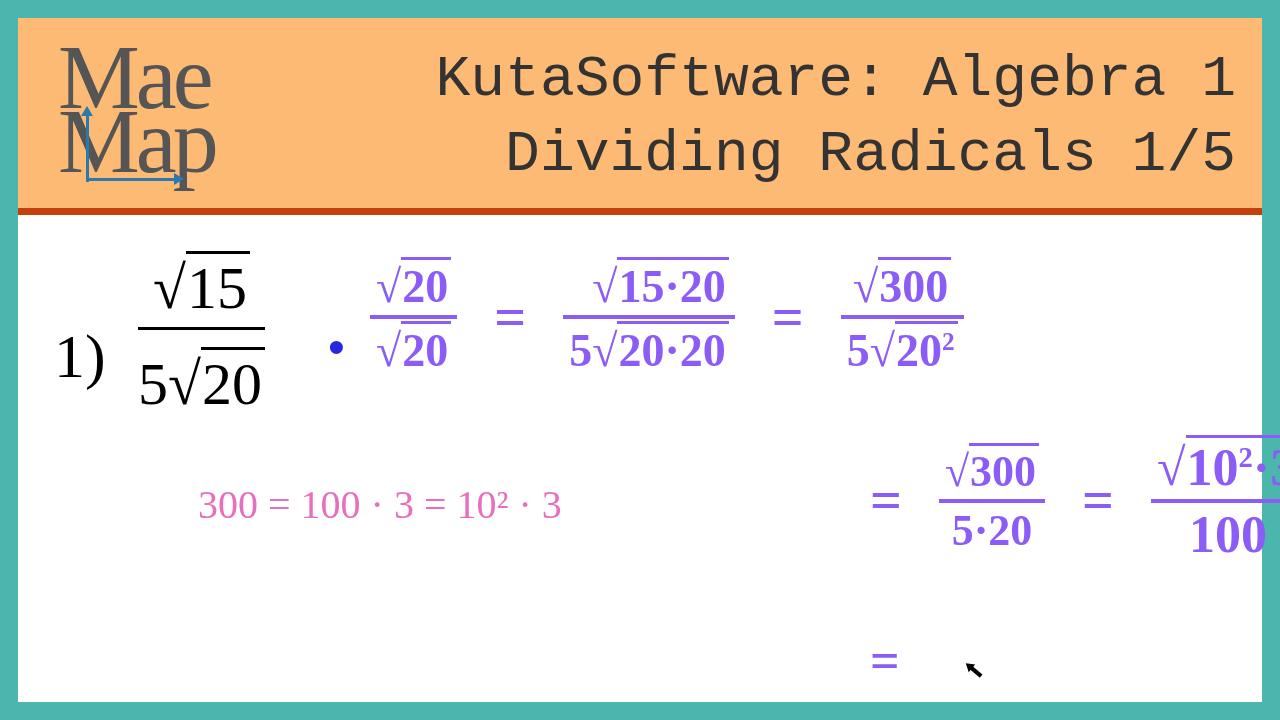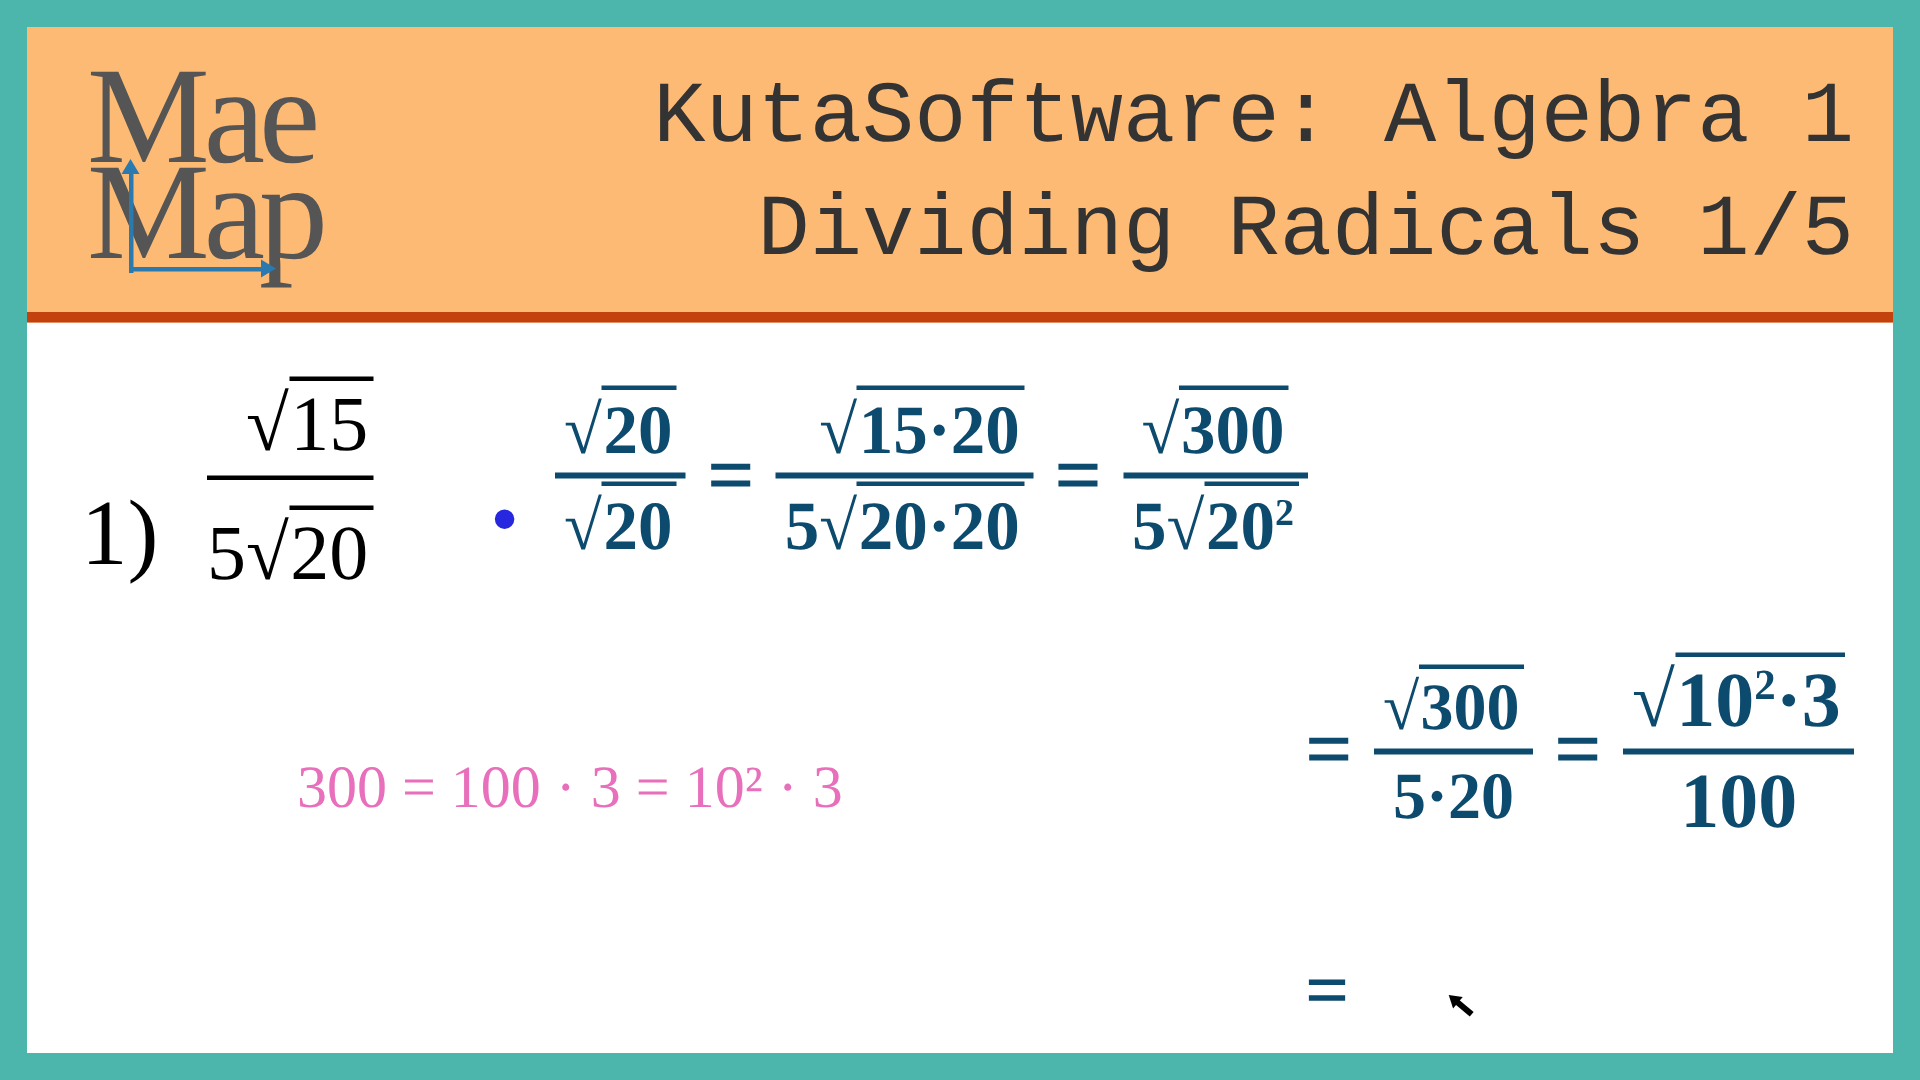--- a/index.html
+++ b/index.html
@@ -103,43 +103,44 @@
     top: 110px;
     font-family: "Times New Roman", serif;
     font-size: 62px;
     color: #000;
   }
   .printed-frac {
     position: absolute;
     left: 120px;
     top: 40px;
     font-family: "Times New Roman", serif;
-    font-size: 52px;
+    font-size: 60px;
     color: #000;
-    text-align: right;
+    text-align: center;
   }
   .printed-frac .num {
     padding-bottom: 4px;
     border-bottom: 3px solid #000;
   }
   .printed-frac .den {
     padding-top: 17px;
   }
   .sqrt {
     white-space: nowrap;
   }
   .sqrt .rad {
     display: inline-block;
     border-top: 3px solid currentColor;
     padding: 0 3px 0 1px;
   }
   .blue {
-    color: #0c4a6e;
+    color: #8b5cf6;
     font-family: "Comic Sans MS", cursive;
     font-weight: bold;
+    gap: 23px;
   }
   .pink {
     color: #e86fbb;
     font-family: "Comic Sans MS", cursive;
     font-size: 40px;
   }
   .dot {
     position: absolute;
     font-size: 48px;
     color: #2727e0;
@@ -152,21 +153,20 @@
   }
   .container-row {
     position: absolute;
     display: flex;
     align-items: center;
   }
   .pink-note {
     position: absolute;
     left: 180px;
     top: 270px;
-    margin-top: 20px;
   }
   .sup {
     font-size: 0.55em;
     vertical-align: super;
   }
   .pencil {
     position: absolute;
     left: 945px;
     top: 448px;
     width: 24px;

